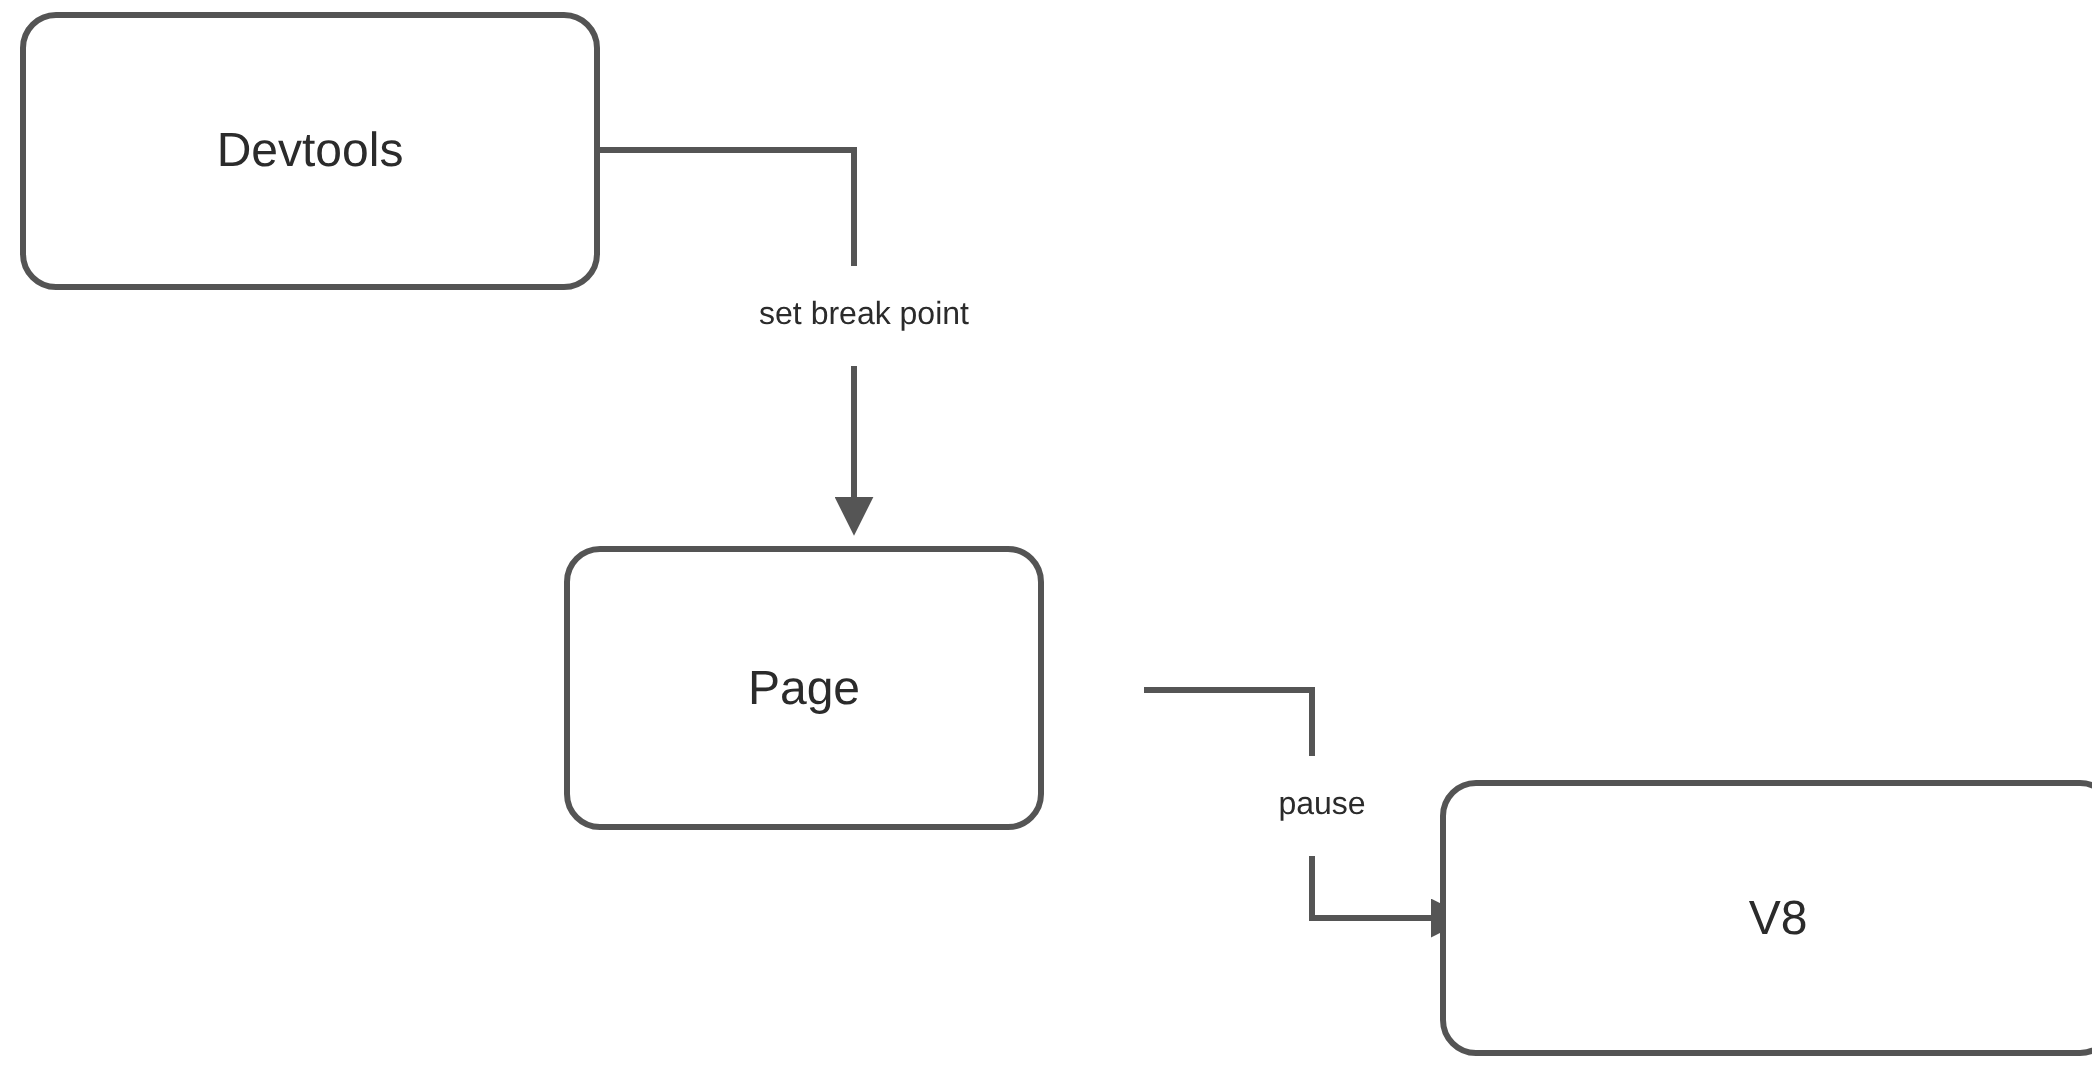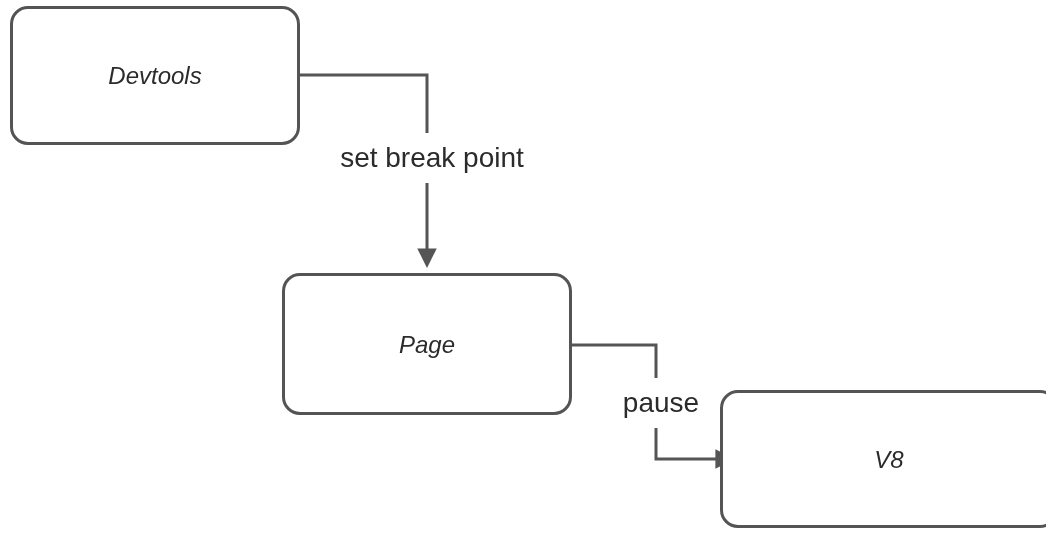--- a/index.html
+++ b/index.html
@@ -48,31 +48,30 @@
     border: 3px solid var(--node-border);
     border-radius: 18px;
     display: flex;
     flex-direction: column;
     align-items: center;
     justify-content: center;
     text-align: center;
     color: var(--text);
     font-size: 24px;
     line-height: 47px;
-    font-style: italic;
   }
   .node-devtools  { left: 10px;  top: 6px;   width: 290px; height: 139px; }
-  .node-agent     { left: 282px; top: 273px; width: 290px; height: 142px; }
+  .node-agent     { left: 282px; top: 273px; width: 240px; height: 142px; }
   .node-v8        { left: 720px; top: 390px; width: 338px; height: 138px; }
   .edge-label {
     position: absolute;
     transform: translate(-50%, -50%);
     background: var(--background);
     color: var(--text);
-    font-size: 28px;
+    font-size: 16px;
     line-height: 28px;
     padding: 11px 6px;
     white-space: nowrap;
   }
   .edge-label-setbreakpoint { left: 432px; top: 158px; }
   .edge-label-pause         { left: 661px; top: 403px; }
 </style>
 </head>
 <body>
 

